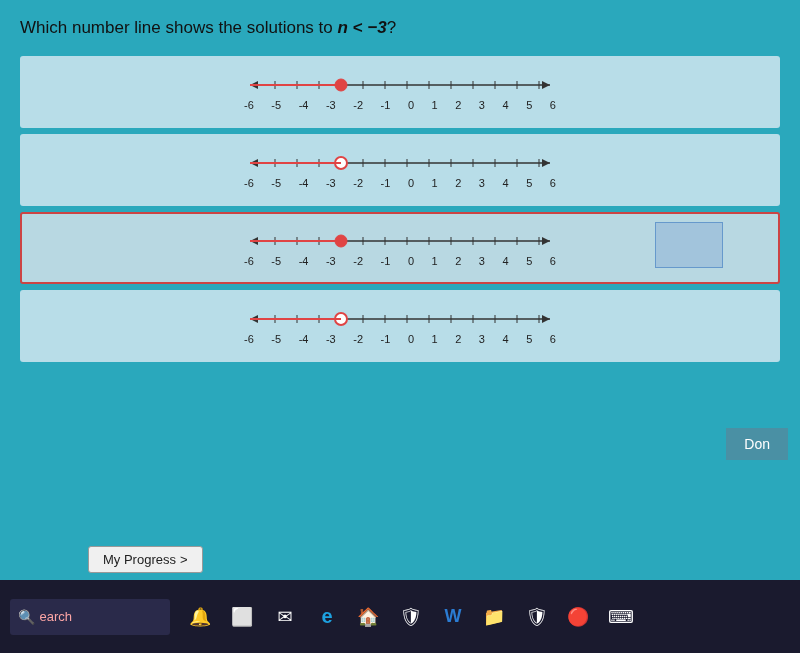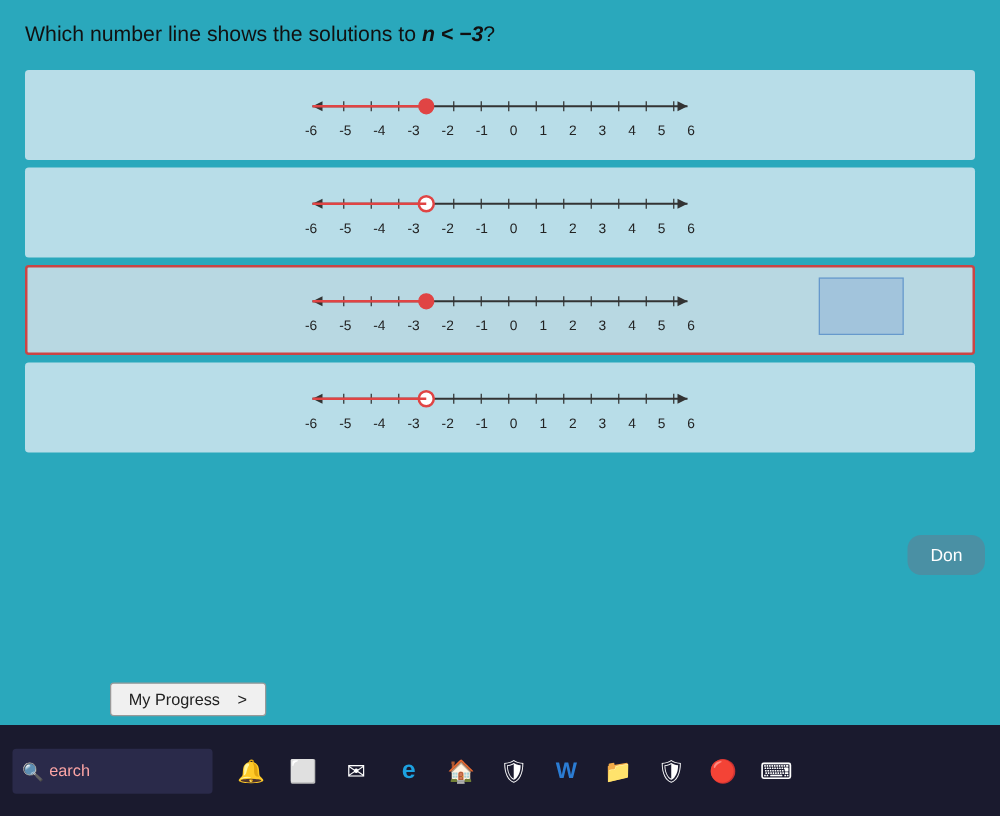--- a/index.html
+++ b/index.html
@@ -83,21 +83,21 @@
 
     .done-button {
       position: absolute;
       right: 12px;
       bottom: 120px;
       background: #4a90a4;
       color: white;
       border: none;
       padding: 8px 18px;
       font-size: 14px;
-      border-radius: 11px;
+      border-radius: 0;
       cursor: pointer;
       margin-top: 40px;
     }
 
     .taskbar {
       position: absolute;
       bottom: 0;
       left: 0;
       width: 800px;
       height: 73px;
@@ -113,21 +113,21 @@
       left: 88px;
       background: #f0f0f0;
       border: 1px solid #999;
       border-radius: 3px;
       padding: 5px 14px;
       font-size: 13px;
       cursor: pointer;
       color: #222;
       display: flex;
       align-items: center;
-      gap: 14px;
+      gap: 4px;
     }
 
     .taskbar-icon {
       width: 32px;
       height: 32px;
       margin: 0 5px;
       display: flex;
       align-items: center;
       justify-content: center;
       color: white;

